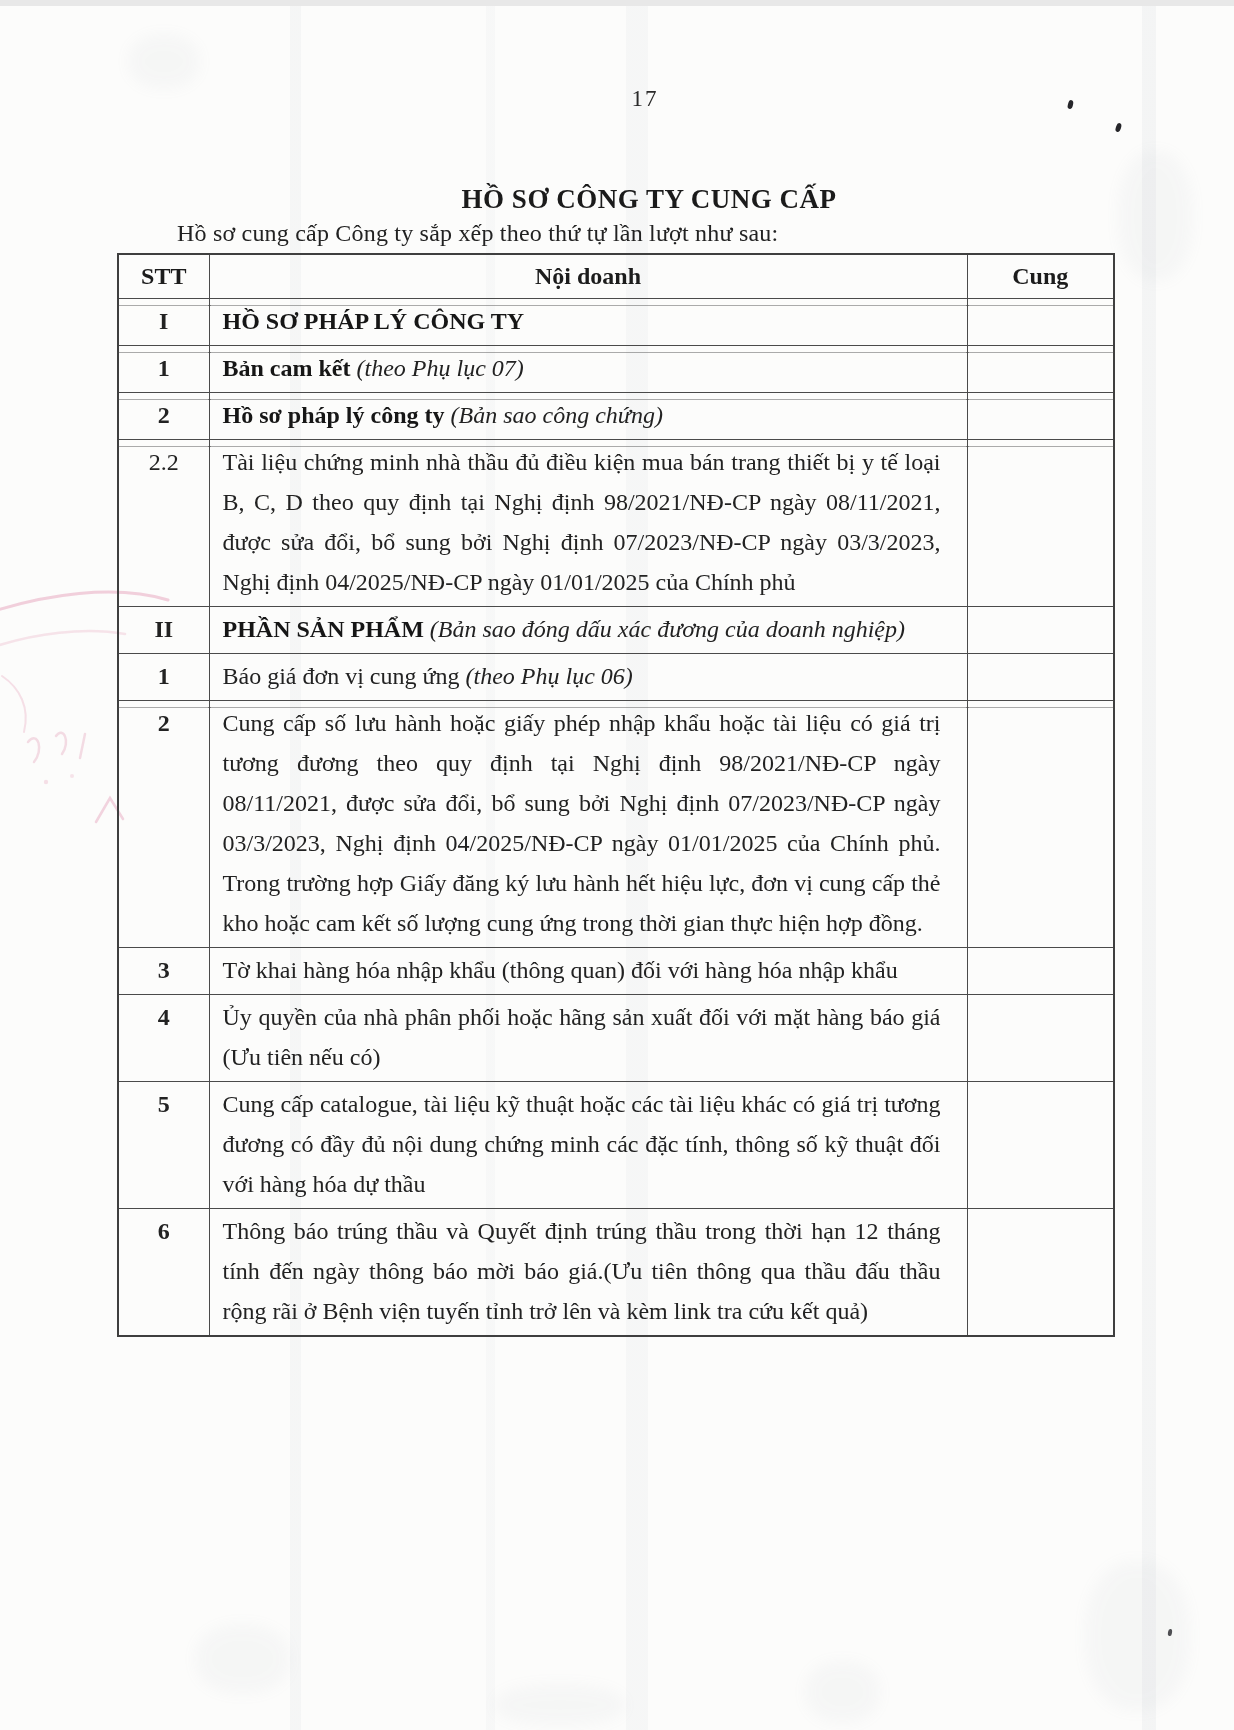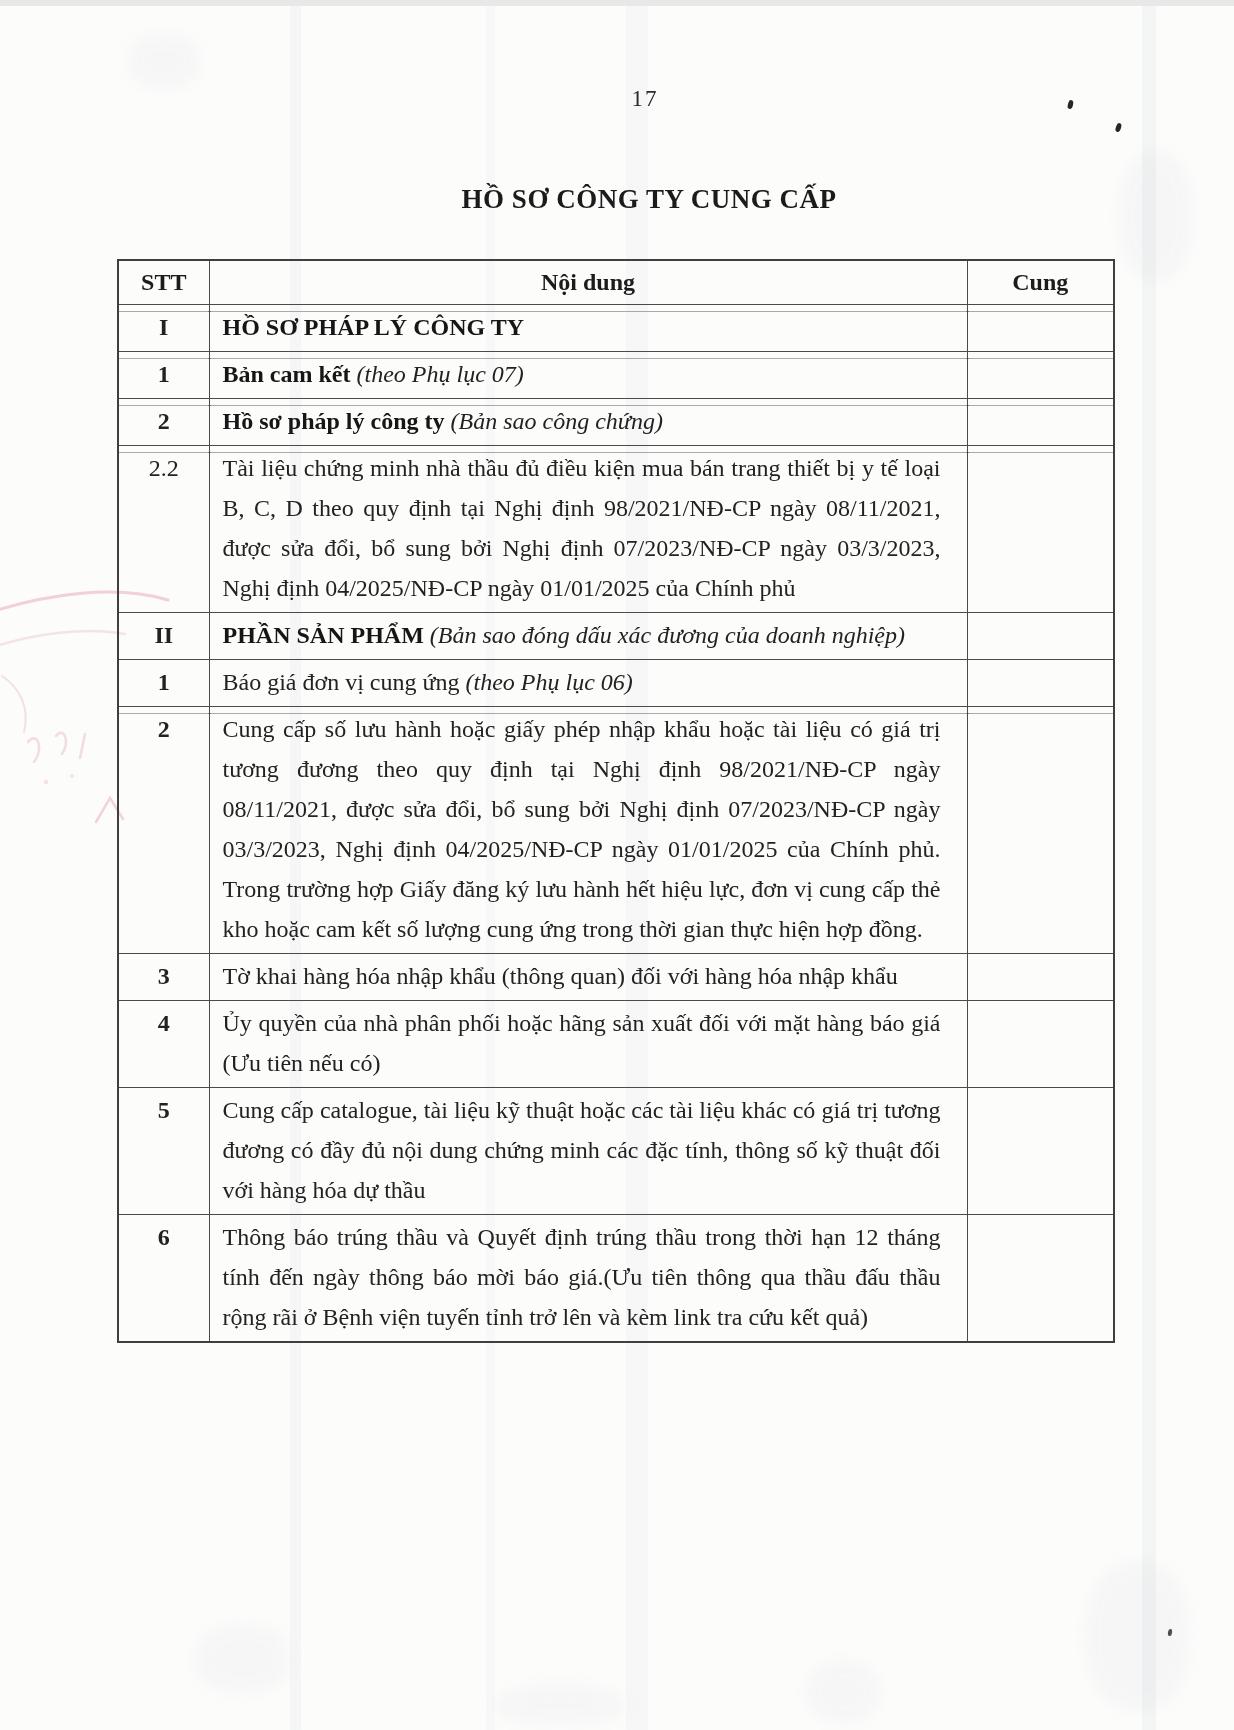--- a/index.html
+++ b/index.html
@@ -28,21 +28,21 @@
   .speck{position:absolute;width:5px;height:9px;background:#26262a;border-radius:60% 60% 50% 50%/55% 55% 45% 45%;}
   .sp1{left:1068px;top:94px;transform:rotate(14deg);}
   .sp2{left:1116px;top:117px;transform:rotate(18deg);}
   .sp3{left:1168px;top:1623px;transform:rotate(10deg);width:4px;height:7px;opacity:.8;}
   .pen-marks{position:absolute;left:0;top:530px;}
   .page-number{position:absolute;left:0;top:80px;width:1290px;text-align:center;
     font-size:23px;letter-spacing:2px;color:#2a2a2a;}
   .title{position:absolute;left:0;top:178px;width:1298px;margin:0;text-align:center;
     font-size:27px;font-weight:bold;letter-spacing:.5px;color:#1b1b1b;white-space:nowrap;}
   .subtitle{position:absolute;left:177px;top:214px;margin:0;font-size:24px;letter-spacing:.2px;}
-  .doc-table{position:absolute;left:117px;top:253px;width:996px;
+  .doc-table{position:absolute;left:117px;top:247px;width:996px;
     border-collapse:collapse;table-layout:fixed;border-radius:30px;}
   .doc-table col.c-stt{width:91px;}
   .doc-table col.c-noidung{width:758px;}
   .doc-table col.c-trang{width:147px;}
   .doc-table th,.doc-table td{border:1.5px solid #4a4a4a;position:relative;}
   .doc-table{border:2px solid #3f3f3f;}
   .doc-table th{height:43px;font-size:24px;font-weight:bold;text-align:center;
     vertical-align:middle;padding:0;color:#1c1c1c;}
   .doc-table td{vertical-align:top;font-size:24px;line-height:40px;}
   td.stt{text-align:center;padding:2px 2px 3px;}
@@ -80,31 +80,32 @@
     <path d="M-10,112 C35,97 85,91 125,98" stroke="#e7a9c1" stroke-width="2.5" opacity="0.30" stroke-linecap="round"></path>
     <path d="M2,140 C20,152 30,172 24,196" stroke="#e7a9c1" stroke-width="2" opacity="0.35" stroke-linecap="round"></path>
     <path d="M28,206 C38,194 44,214 34,226 M56,200 C63,190 71,205 62,218 M85,198 L80,222" stroke="#e7a9c1" stroke-width="2.5" opacity="0.40" stroke-linecap="round"></path>
     <circle cx="46" cy="246" r="2.2" fill="#e7a9c1" opacity="0.35"></circle>
     <circle cx="72" cy="240" r="2" fill="#e7a9c1" opacity="0.3"></circle>
     <path d="M96,286 L110,262 L123,283" stroke="#e7a9c1" stroke-width="2.5" opacity="0.5" stroke-linecap="round"></path>
   </svg>
 
   <div class="page-number">17</div>
   <h1 class="title">HỒ SƠ CÔNG TY CUNG CẤP</h1>
+  <p class="subtitle">Hồ sơ cung cấp Công ty sắp xếp theo thứ tự lần lượt như sau:</p>
 
   <table class="doc-table">
     <colgroup>
         <col class="c-stt">
         <col class="c-noidung">
         <col class="c-trang">
       </colgroup>
     <thead>
       <tr>
         <th>STT</th>
-        <th>Nội dung</th>
+        <th>Nội doanh</th>
         <th>Cung</th>
       </tr>
     </thead>
     <tbody id="tbody">
         <tr>
           <td class="stt b">I</td>
           <td class="content"><span class="bold">HỒ SƠ PHÁP LÝ CÔNG TY</span></td>
           <td class="trang"></td>
         </tr>
         <tr>

